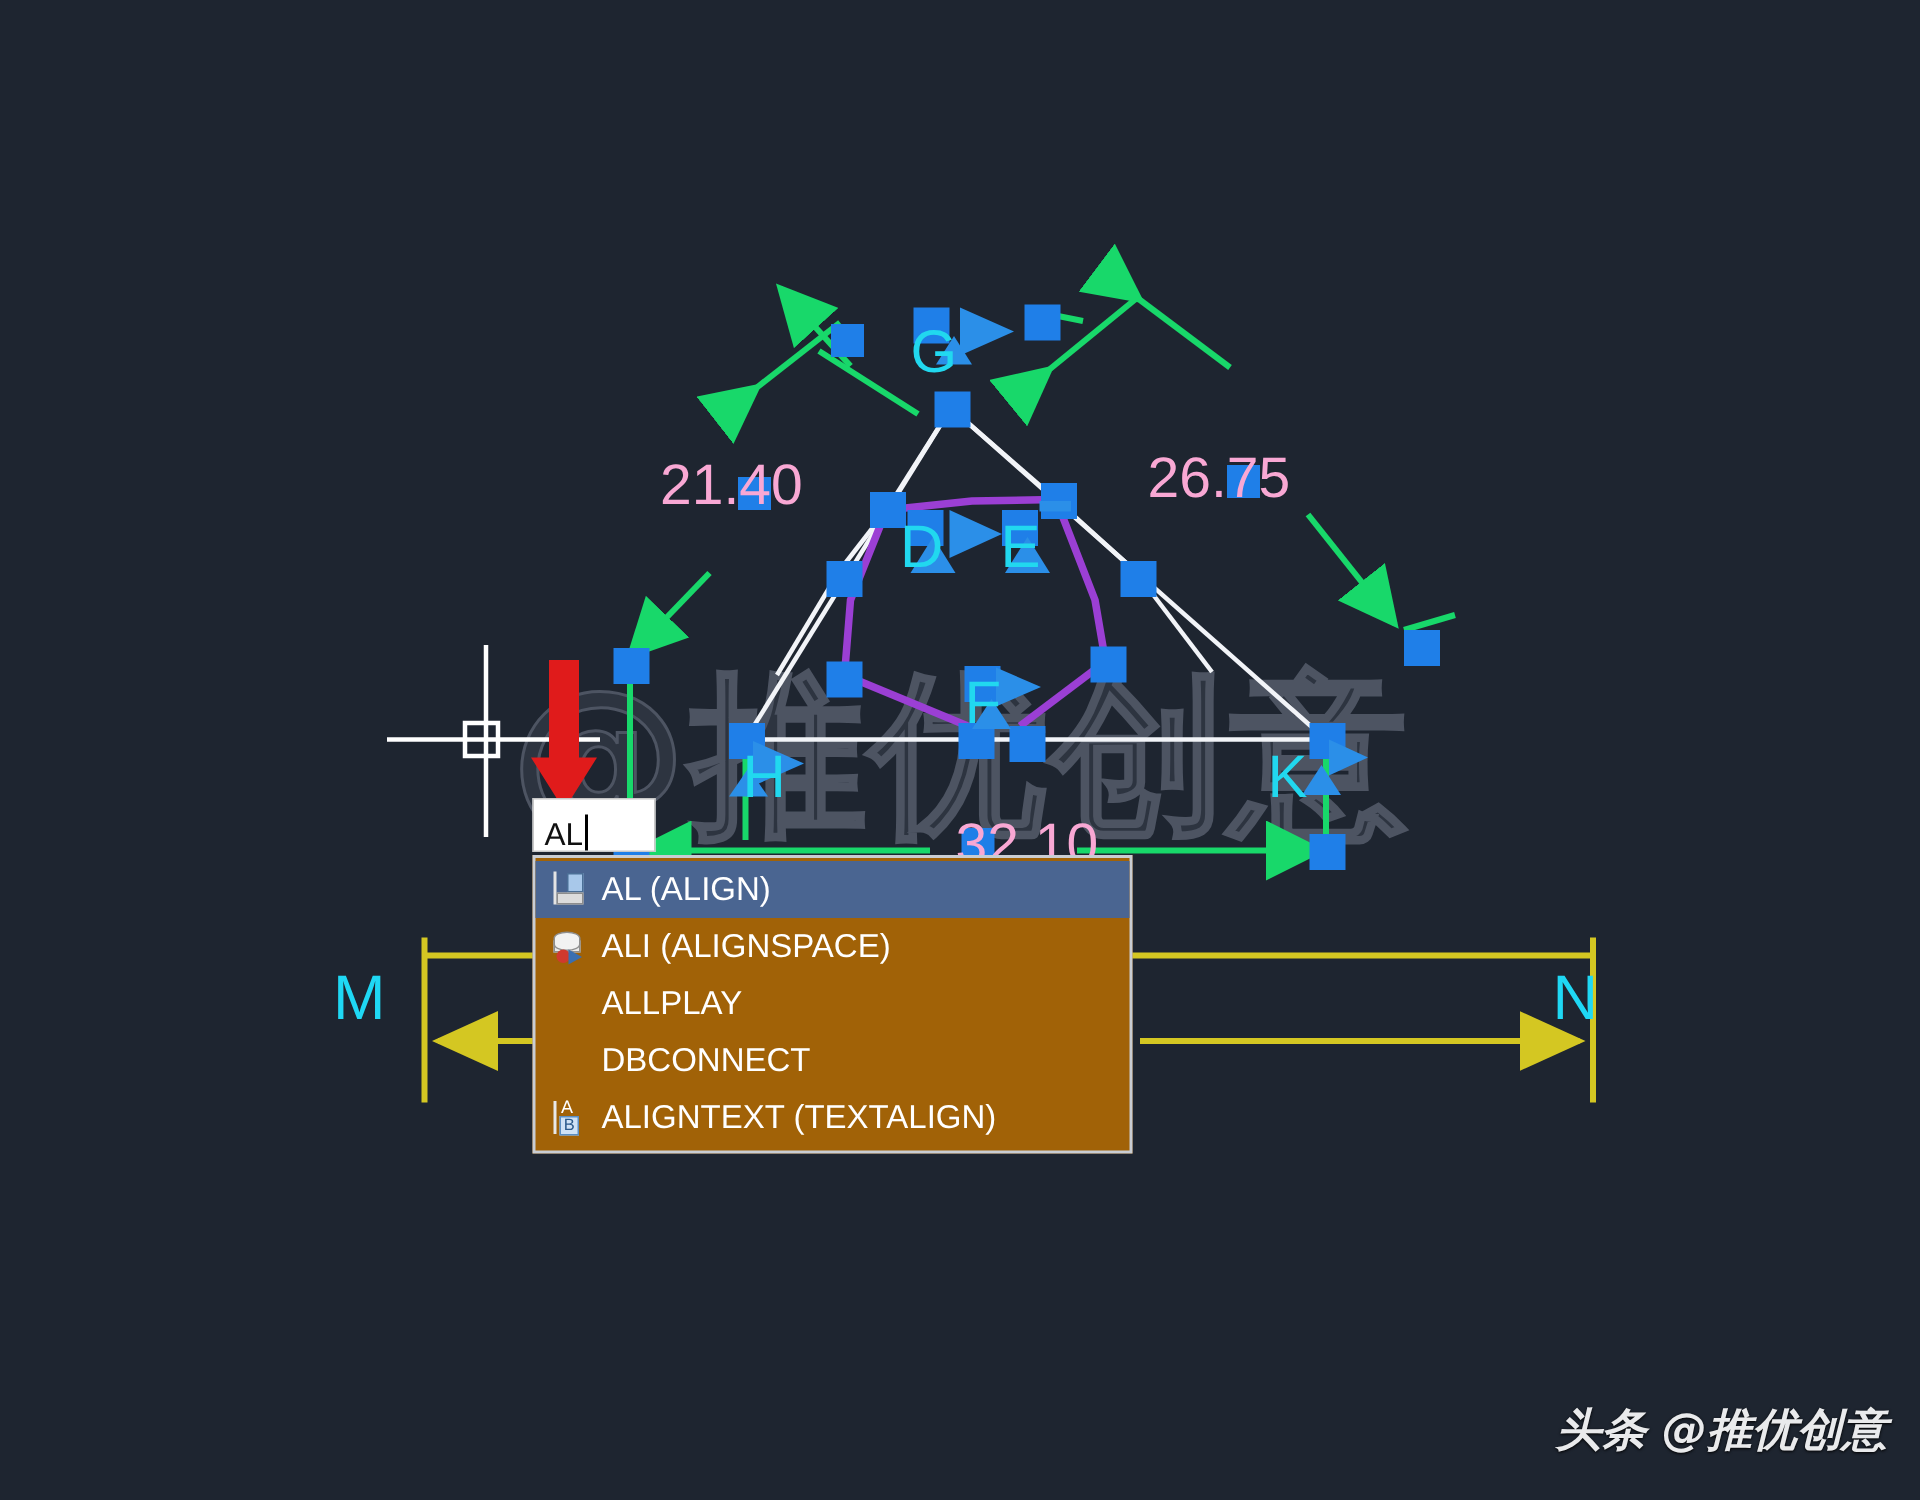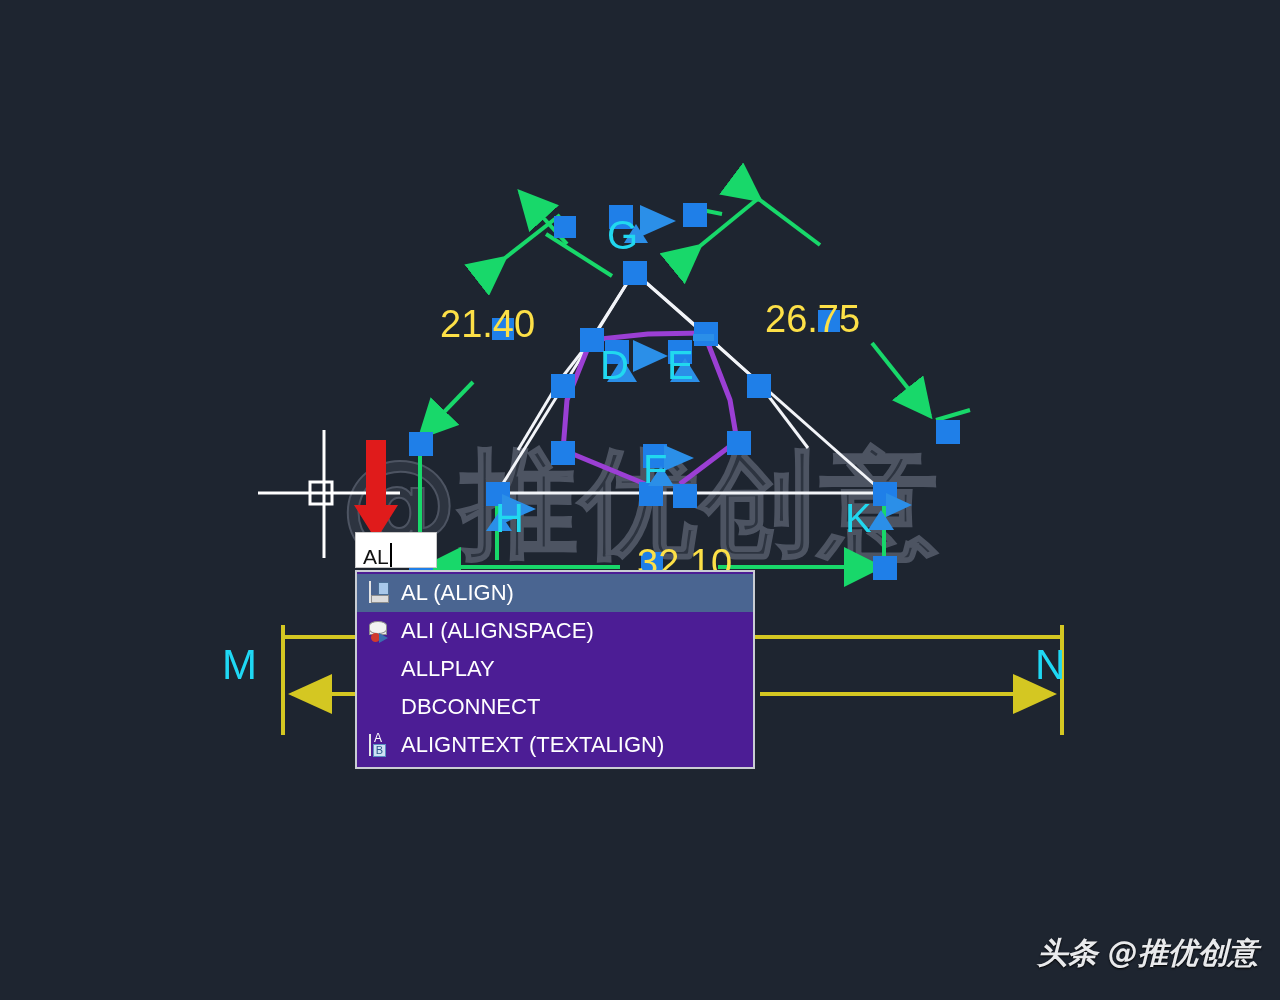--- a/index.html
+++ b/index.html
@@ -53,21 +53,21 @@
   }
   #dyn-input .caret{
     display:inline-block;width:2px;height:24px;
     background:#000;margin-left:1px;
   }
 
   
   #ac-list{
     position:absolute;left:355px;top:570px;
     width:400px;
-    background:#4c1d95;
+    background:#a16207;
     border:2px solid #c9cdd3;
     box-sizing:border-box;
     z-index:50;
     padding:2px 0 3px 0;
   }
   .ac-item{
     display:flex;align-items:center;
     height:38px;
     padding-left:10px;
     color:#ffffff;
@@ -101,21 +101,21 @@
 
   
   .ico-at{position:relative;width:26px;height:26px;}
   .ico-at i,.ico-at u{position:absolute;display:block;}
   .ico-at .bar{left:2px;top:2px;width:2px;height:22px;background:#e8e8e8;}
   .ico-at .la{left:7px;top:0px;font-size:12px;color:#ffffff;font-style:normal;text-decoration:none;font-family:"Liberation Sans",sans-serif;line-height:13px;}
   .ico-at .lb{left:6px;top:12px;width:13px;height:13px;border:1px solid #5a8ec2;background:#cfe2f5;box-sizing:border-box;color:#2a5a8c;font-size:11px;font-style:normal;text-decoration:none;text-align:center;line-height:11px;font-family:"Liberation Sans",sans-serif;}
 
   
   .cad-txt{position:absolute;white-space:nowrap;user-select:none;}
-  .dim-green{color:#fde047;font-size:38px;font-family:"Liberation Sans",sans-serif;}
+  .dim-green{color:#f9a8d4;font-size:38px;font-family:"Liberation Sans",sans-serif;}
   .lbl-cyan{color:#21d8ef;font-size:40px;font-family:"Liberation Sans",sans-serif;}
   .lbl-mn{color:#1fd8f4;font-size:42px;font-family:"Liberation Sans",sans-serif;}
 </style>
 </head>
 <body>
 
 <div id="stage">
 
   <div class="wm-center">@推优创意</div>
 

